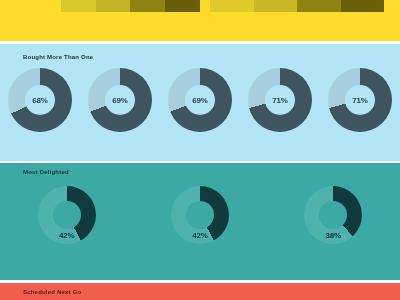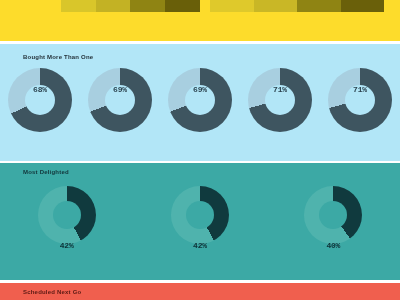--- a/index.html
+++ b/index.html
@@ -112,23 +112,22 @@
   }
   .donut .hole {
     position: absolute;
     left: 50%;
     top: 50%;
     transform: translate(-50%, -50%);
     width: 30px;
     height: 30px;
     border-radius: 50%;
     display: flex;
-    align-items: flex-start;
+    align-items: center;
     justify-content: center;
-    font-family: Liberation Mono, monospace;
   }
   .donut .pct {
     font-size: 8px;
     font-weight: bold;
     letter-spacing: -0.2px;
   }
   .row-blue .hole { background: #b2e6f7; }
   .row-blue .pct  { color: #2d4450; }
   .row-teal .hole { background: #3ca9a5; }
   .row-teal .pct  { color: #0e3338; margin-top: 40px; }
@@ -195,23 +194,23 @@
       <div class="donut" style="background: conic-gradient(rgb(16, 58, 62) 0deg, rgb(16, 58, 62) 151.2deg, rgb(79, 179, 173) 151.2deg, rgb(79, 179, 173) 360deg);">
         <div class="hole" style="background: rgb(60, 169, 165);">
           <span class="pct" style="color: rgb(14, 51, 56);">42%</span>
         </div>
       </div>
       <div class="donut" style="background: conic-gradient(rgb(16, 58, 62) 0deg, rgb(16, 58, 62) 151.2deg, rgb(79, 179, 173) 151.2deg, rgb(79, 179, 173) 360deg);">
         <div class="hole" style="background: rgb(60, 169, 165);">
           <span class="pct" style="color: rgb(14, 51, 56);">42%</span>
         </div>
       </div>
-      <div class="donut" style="background: conic-gradient(rgb(16, 58, 62) 0deg, rgb(16, 58, 62) 144deg, rgb(79, 179, 173) 144deg, rgb(79, 179, 173) 360deg);">
+      <div class="donut" style="background: conic-gradient(rgb(16, 58, 62) 0deg, rgb(16, 58, 62) 136.8deg, rgb(79, 179, 173) 136.8deg, rgb(79, 179, 173) 360deg);">
         <div class="hole" style="background: rgb(60, 169, 165);">
-          <span class="pct" style="color: rgb(14, 51, 56);">40%</span>
+          <span class="pct" style="color: rgb(14, 51, 56);">38%</span>
         </div>
       </div>
     </div>
 
   <div class="band-coral"></div>
   <div class="section-title title-coral">Scheduled Next Go</div>
 
 </div>
 
 </body></html>

